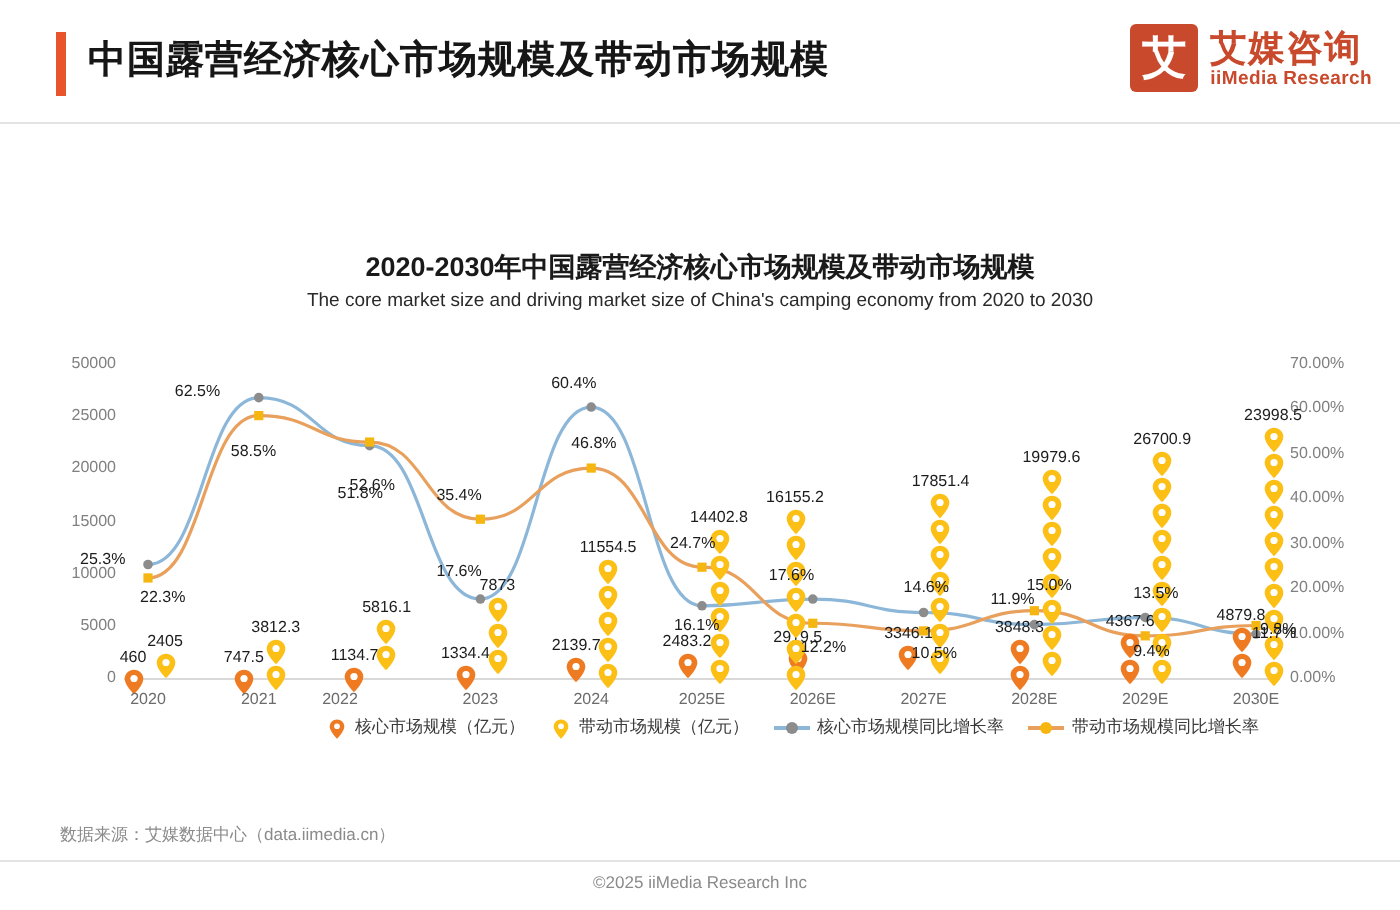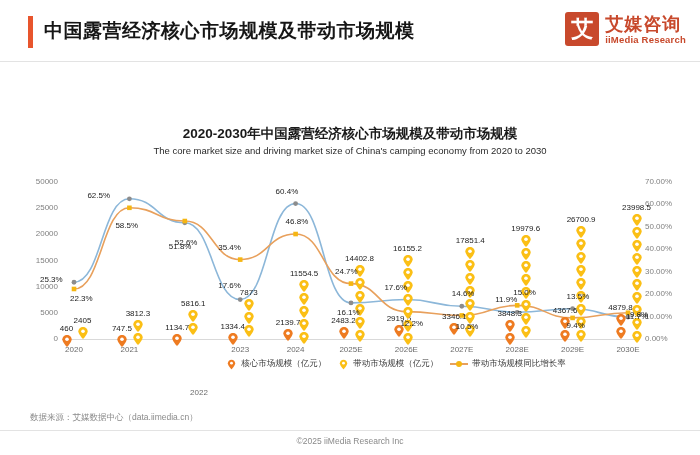--- a/index.html
+++ b/index.html
@@ -372,21 +372,21 @@
         </svg>
       </div>
       <div class="pin">
         <svg viewBox="0 0 24 24" width="14" height="14">
           <path d="M12 1.5C7.6 1.5 4 5 4 9.2c0 5.5 8 13.3 8 13.3s8-7.8 8-13.3C20 5 16.4 1.5 12 1.5z" fill="#fbbf15"></path>
           <circle cx="12" cy="9" r="3.1" fill="#ffffff"></circle>
         </svg>
       </div>
       <div class="vlabel">14402.8</div>
     </div>
-    <div class="col" style="left: 400px; bottom: 6px; height: 84.5455px; text-align: center;">
+    <div class="col" style="left: 390px; bottom: 6px; height: 84.5455px; text-align: center;">
       <div class="pin">
         <svg viewBox="0 0 24 24" width="14" height="14">
           <path d="M12 1.5C7.6 1.5 4 5 4 9.2c0 5.5 8 13.3 8 13.3s8-7.8 8-13.3C20 5 16.4 1.5 12 1.5z" fill="#fbbf15"></path>
           <circle cx="12" cy="9" r="3.1" fill="#ffffff"></circle>
         </svg>
       </div>
       <div class="pin">
         <svg viewBox="0 0 24 24" width="14" height="14">
           <path d="M12 1.5C7.6 1.5 4 5 4 9.2c0 5.5 8 13.3 8 13.3s8-7.8 8-13.3C20 5 16.4 1.5 12 1.5z" fill="#fbbf15"></path>
           <circle cx="12" cy="9" r="3.1" fill="#ffffff"></circle>
@@ -660,21 +660,21 @@
     <div class="pct" style="left: 400.4px; top: 148.637px;">12.2%</div>
     <div class="pct" style="left: 455.8px; top: 152.45px;">10.5%</div>
     <div class="pct" style="left: 513.2px; top: 118.357px;">15.0%</div>
     <div class="pct" style="left: 566.6px; top: 150.917px;">9.4%</div>
     <div class="pct" style="left: 626px; top: 141.759px;">11.7%</div>
   </div>
 
 <div class="xlabels" id="xlabels">
     <div class="xlabel" style="left: 74px;">2020</div>
     <div class="xlabel" style="left: 129.4px;">2021</div>
-    <div class="xlabel" style="left: 199px; margin-top: 43px;">2022</div>
+    <div class="xlabel" style="left: 170px;">2022</div>
     <div class="xlabel" style="left: 240.2px;">2023</div>
     <div class="xlabel" style="left: 295.6px;">2024</div>
     <div class="xlabel" style="left: 351px;">2025E</div>
     <div class="xlabel" style="left: 406.4px;">2026E</div>
     <div class="xlabel" style="left: 461.8px;">2027E</div>
     <div class="xlabel" style="left: 517.2px;">2028E</div>
     <div class="xlabel" style="left: 572.6px;">2029E</div>
     <div class="xlabel" style="left: 628px;">2030E</div>
   </div>
 
@@ -691,20 +691,24 @@
     <div class="lg">
       <span class="lg-pin">
         <svg viewBox="0 0 24 24" width="11" height="11">
           <path d="M12 1.5C7.6 1.5 4 5 4 9.2c0 5.5 8 13.3 8 13.3s8-7.8 8-13.3C20 5 16.4 1.5 12 1.5z" fill="#fbbf15"></path>
           <circle cx="12" cy="9" r="3.1" fill="#ffffff"></circle>
         </svg>
       </span>
       <span>带动市场规模（亿元）</span>
     </div>
     <div class="lg">
+      <span class="lg-line blue"></span>
+      <span>核心市场规模同比增长率</span>
+    </div>
+    <div class="lg">
       <span class="lg-line org"></span>
       <span>带动市场规模同比增长率</span>
     </div>
   </div>
 
 <div class="src">数据来源：艾媒数据中心（data.iimedia.cn）</div>
 <div class="foot-rule"></div>
 <div class="foot">
   <span>©2025  iiMedia Research Inc</span>
 </div>

